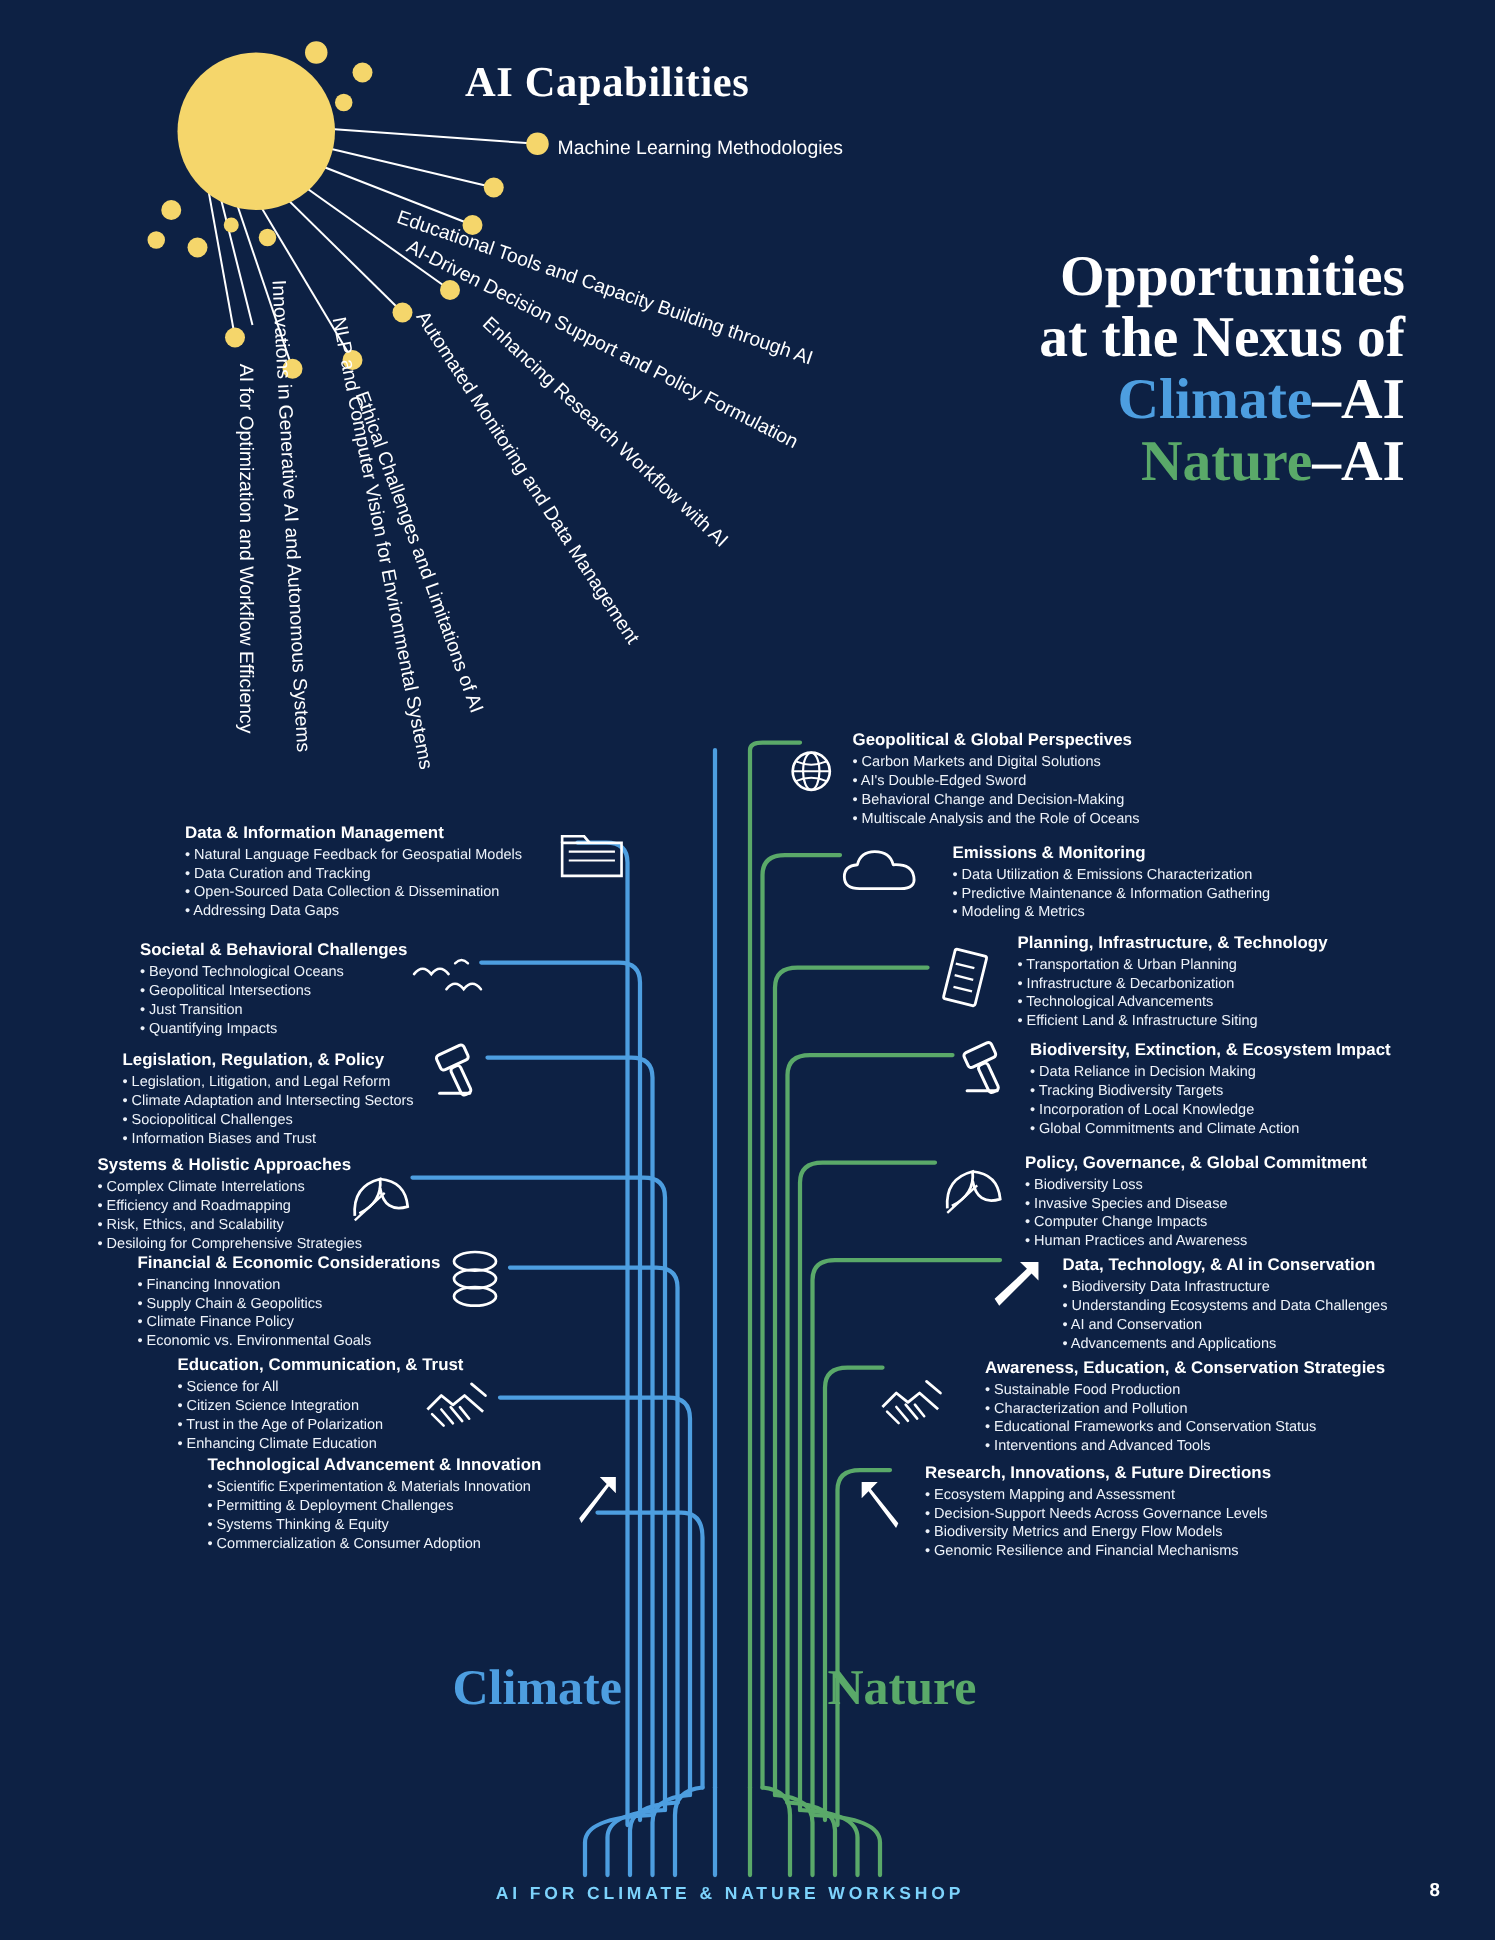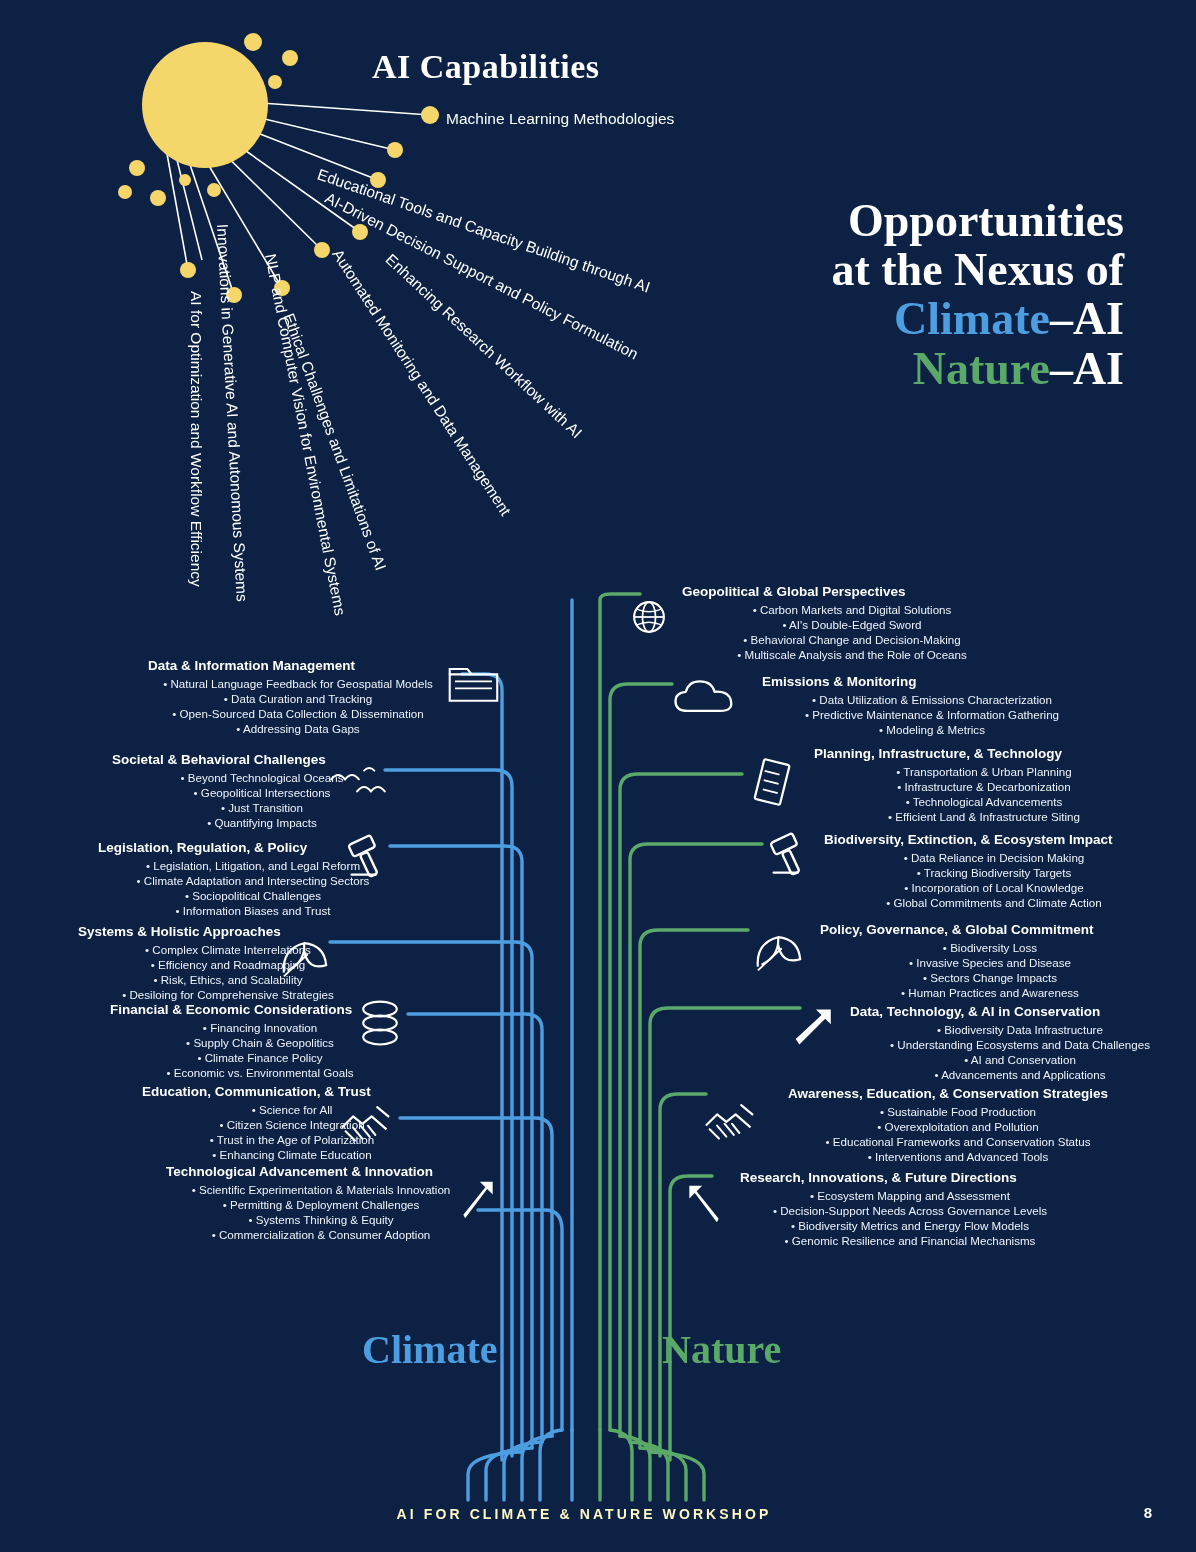--- a/index.html
+++ b/index.html
@@ -80,21 +80,20 @@
     margin: 0 0 2px 0;
     font-size: 13.5px;
     font-weight: bold;
     color: #ffffff;
     line-height: 1.2;
   }
   .topic ul {
     margin: 0;
     padding: 0;
     list-style: none;
-    text-align: center;
   }
   .topic li {
     font-size: 11.6px;
     line-height: 1.3;
     color: #eef3fa;
     white-space: nowrap;
   }
   .topic.right { text-align: left; }
   .topic.left  { text-align: left; }
 
@@ -132,21 +131,21 @@
   }
   #footer-text {
     position: absolute;
     left: 0;
     top: 1506px;
     width: 1168px;
     text-align: center;
     font-size: 14px;
     font-weight: bold;
     letter-spacing: 3.1px;
-    color: #fef9c3;
+    color: #7dd3fc;
   }
   #page-number {
     position: absolute;
     right: 44px;
     top: 1504px;
     font-size: 15px;
     font-weight: bold;
     color: #ffffff;
   }
 </style>
@@ -441,40 +440,40 @@
       <li>• Incorporation of Local Knowledge</li>
       <li>• Global Commitments and Climate Action</li>
     </ul>
   </div>
 
   <div class="topic right" style="left:820px; top:922px; width:340px;">
     <h3>Policy, Governance, &amp; Global Commitment</h3>
     <ul>
       <li>• Biodiversity Loss</li>
       <li>• Invasive Species and Disease</li>
-      <li>• Sectors Change Impacts</li>
+      <li>• Computer Change Impacts</li>
       <li>• Human Practices and Awareness</li>
     </ul>
   </div>
 
   <div class="topic right" style="left:850px; top:1004px; width:340px;">
     <h3>Data, Technology, &amp; AI in Conservation</h3>
     <ul>
       <li>• Biodiversity Data Infrastructure</li>
       <li>• Understanding Ecosystems and Data Challenges</li>
       <li>• AI and Conservation</li>
       <li>• Advancements and Applications</li>
     </ul>
   </div>
 
   <div class="topic right" style="left:788px; top:1086px; width:340px;">
     <h3>Awareness, Education, &amp; Conservation Strategies</h3>
     <ul>
       <li>• Sustainable Food Production</li>
-      <li>• Overexploitation and Pollution</li>
+      <li>• Characterization and Pollution</li>
       <li>• Educational Frameworks and Conservation Status</li>
       <li>• Interventions and Advanced Tools</li>
     </ul>
   </div>
 
   <div class="topic right" style="left:740px; top:1170px; width:340px;">
     <h3>Research, Innovations, &amp; Future Directions</h3>
     <ul>
       <li>• Ecosystem Mapping and Assessment</li>
       <li>• Decision-Support Needs Across Governance Levels</li>

